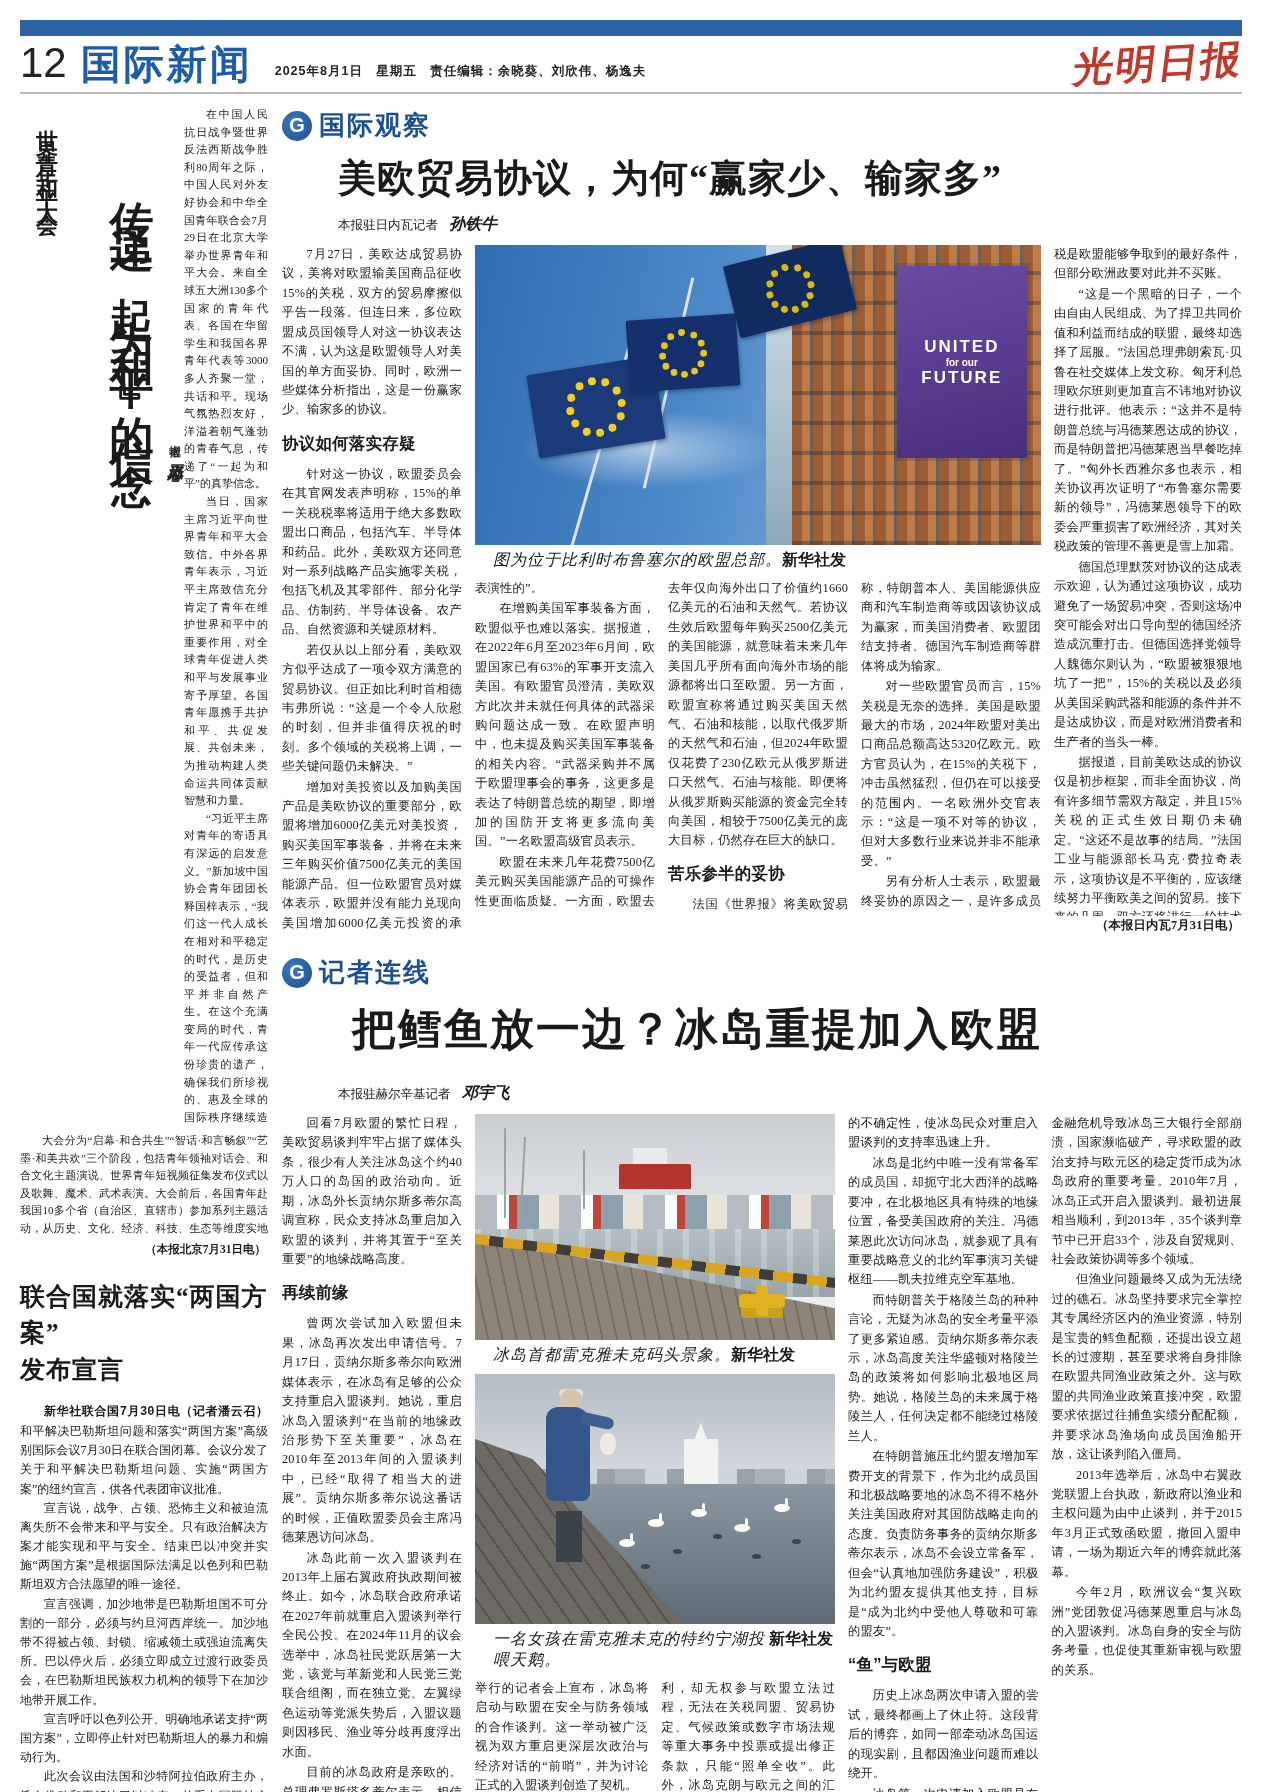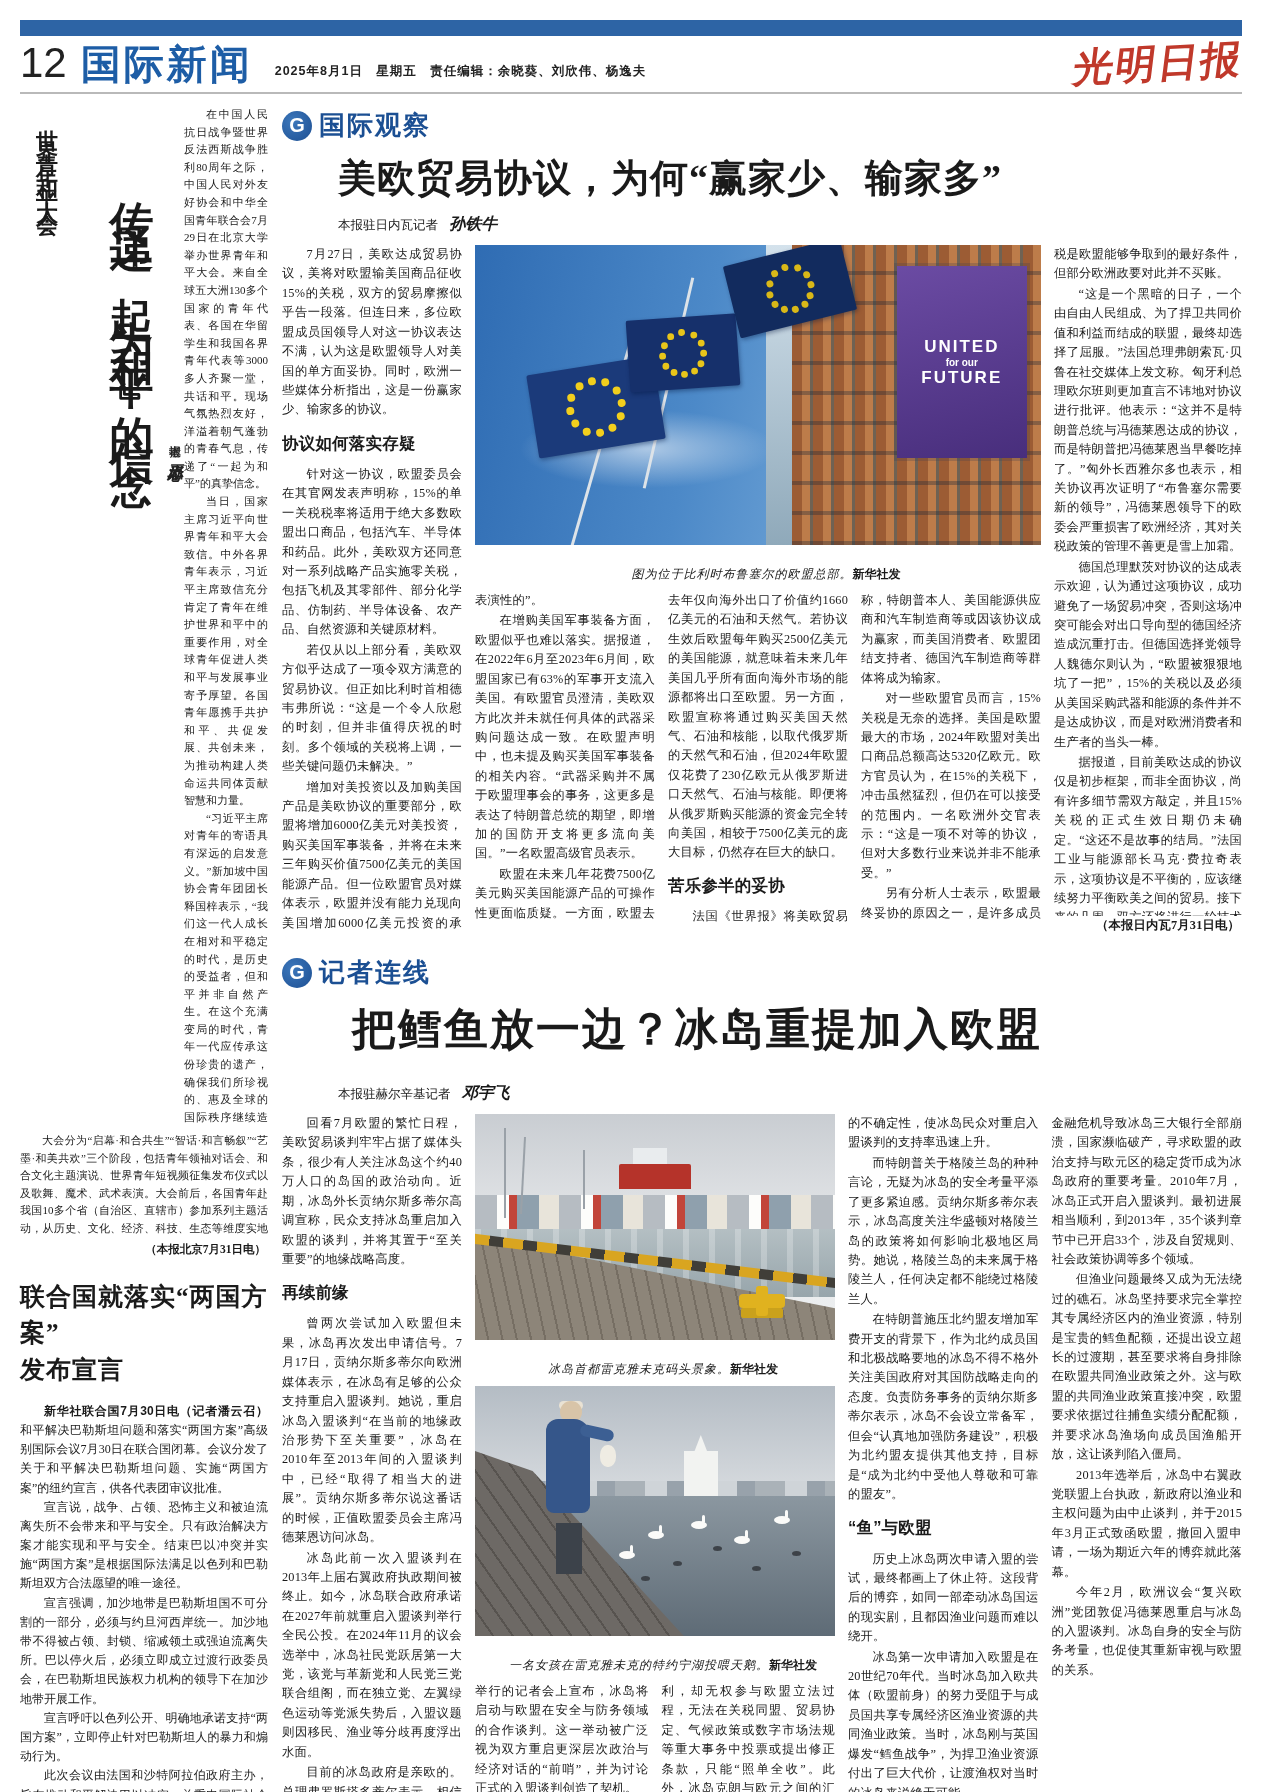--- a/index.html
+++ b/index.html
@@ -49,21 +49,21 @@
   .byline{font-size:12.5px;text-indent:56px;margin-bottom:10px;}
   .byline .nm{font-size:16px;font-weight:700;font-style:italic;margin-left:8px;}
   .coltext{font-size:12.3px;line-height:1.58;text-align:justify;letter-spacing:.2px;}
   .coltext p{text-indent:2em;margin-bottom:1px;}
   .coltext p.cont{text-indent:0;}
   .subhead{font-size:16.5px;font-weight:700;margin:9px 0;text-indent:0 !important;
     font-family:"Liberation Sans","DejaVu Sans",sans-serif;}
   .dateline{text-align:right;font-weight:700;font-size:12.3px;padding-right:2px;}
   .fill{flex:1 1 auto;overflow:hidden;}
   .flexcol{display:flex;flex-direction:column;overflow:hidden;}
-  .caprow{display:flex;justify-content:center;align-items:flex-start;font-size:12px;padding:21px 2px 0 18px;}
+  .caprow{display:flex;justify-content:flex-start;align-items:flex-start;font-size:16px;padding:5px 2px 0 18px;}
   .caption{font-style:italic;letter-spacing:1px;}
   .credit{font-weight:700;font-family:"Liberation Sans","DejaVu Sans",sans-serif;white-space:nowrap;}
 
   
   .body1{display:grid;grid-template-columns:180px 566px 1fr;column-gap:13px;height:690px;margin-top:2px;}
   .threecols{display:grid;grid-template-columns:1fr 1fr 1fr;column-gap:13px;height:332px;margin-top:8px;overflow:hidden;}
   .photo-eu{height:300px;position:relative;overflow:hidden;
     background:linear-gradient(100deg,#2f6cb3 0%,#4c89c8 40%,#7fb0dd 78%,#a9cde9 100%);}
   .eu-cloud{position:absolute;left:8%;top:55%;width:45%;height:26%;background:radial-gradient(closest-side,rgba(255,255,255,.55),rgba(255,255,255,0));}
   .eu-building{position:absolute;right:0;top:0;bottom:0;width:44%;
@@ -118,21 +118,21 @@
   .swan{position:absolute;width:16px;height:8px;border-radius:50%;background:#fbfbf9;}
   .swan:before{content:"";position:absolute;left:11px;top:-6px;width:3px;height:8px;background:#fbfbf9;border-radius:2px;}
   .duck{position:absolute;width:9px;height:5px;border-radius:50%;background:#3d4248;}
 
   
   .art-un{margin-top:22px;}
   .un-head{font-size:25px;font-weight:900;line-height:1.45;letter-spacing:1px;margin-bottom:14px;
     font-family:"Liberation Serif","DejaVu Serif",serif;}
   .un-body{font-size:12px;line-height:1.6;text-align:justify;height:430px;overflow:hidden;}
   .un-body p{text-indent:2em;}
-  .un-body .wire{font-weight:700;font-family:Liberation Sans, sans-serif;}
+  .un-body .wire{font-weight:700;font-family:Liberation Mono, monospace;}
   .gap18{height:18px;}
 </style>
 </head>
 <body>
 
 <div class="page">
 
   <div class="topbar"></div>
 
   <div class="masthead">
@@ -388,20 +388,21 @@
               </div>
               <div class="coltext">
                 <p class="cont">利，却无权参与欧盟立法过程，无法在关税同盟、贸易协定、气候政策或数字市场法规等重大事务中投票或提出修正条款，只能“照单全收”。此外，冰岛克朗与欧元之间的汇率波动风险，也不利于冰岛吸引外资、降低进口物价，这对于依赖旅游和进口能源的冰岛来说，是一个不小的困扰。</p>
 
               </div>
             </div>
           </div>
 
           <div class="coltext flexcol" style="height:730px;">
             <p class="cont">的不确定性，使冰岛民众对重启入盟谈判的支持率迅速上升。</p>
+            <p>冰岛是北约中唯一没有常备军的成员国，却扼守北大西洋的战略要冲，在北极地区具有特殊的地缘位置，备受美国政府的关注。冯德莱恩此次访问冰岛，就参观了具有重要战略意义的北约军事演习关键枢纽——凯夫拉维克空军基地。</p>
             <p>而特朗普关于格陵兰岛的种种言论，无疑为冰岛的安全考量平添了更多紧迫感。贡纳尔斯多蒂尔表示，冰岛高度关注华盛顿对格陵兰岛的政策将如何影响北极地区局势。她说，格陵兰岛的未来属于格陵兰人，任何决定都不能绕过格陵兰人。</p>
             <p>在特朗普施压北约盟友增加军费开支的背景下，作为北约成员国和北极战略要地的冰岛不得不格外关注美国政府对其国防战略走向的态度。负责防务事务的贡纳尔斯多蒂尔表示，冰岛不会设立常备军，但会“认真地加强防务建设”，积极为北约盟友提供其他支持，目标是“成为北约中受他人尊敬和可靠的盟友”。</p>
             <div class="subhead">“鱼”与欧盟</div>
             <p>历史上冰岛两次申请入盟的尝试，最终都画上了休止符。这段背后的博弈，如同一部牵动冰岛国运的现实剧，且都因渔业问题而难以绕开。</p>
             <p>冰岛第一次申请加入欧盟是在20世纪70年代。当时冰岛加入欧共体（欧盟前身）的努力受阻于与成员国共享专属经济区渔业资源的共同渔业政策。当时，冰岛刚与英国爆发“鳕鱼战争”，为捍卫渔业资源付出了巨大代价，让渡渔权对当时的冰岛来说绝无可能。</p>
 
           </div>
 
           <div class="coltext flexcol" style="height:730px;">
             <div class="fill">

